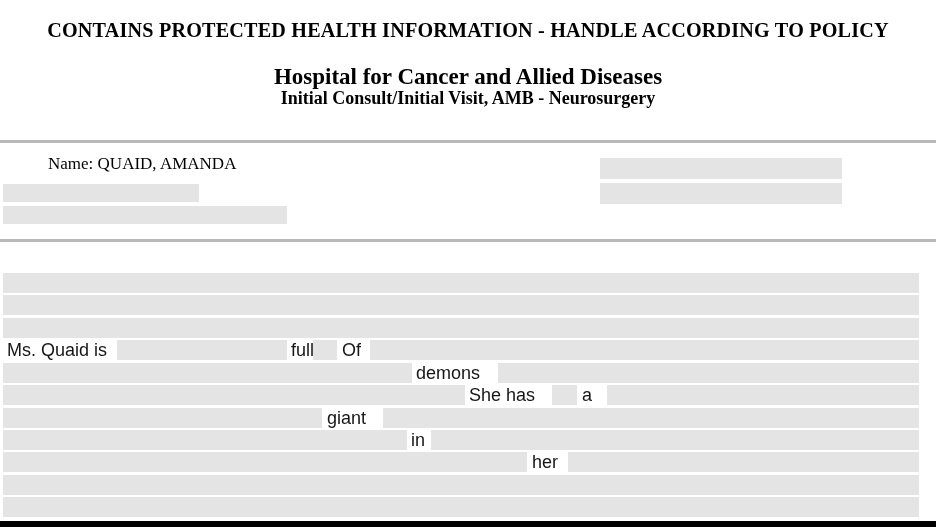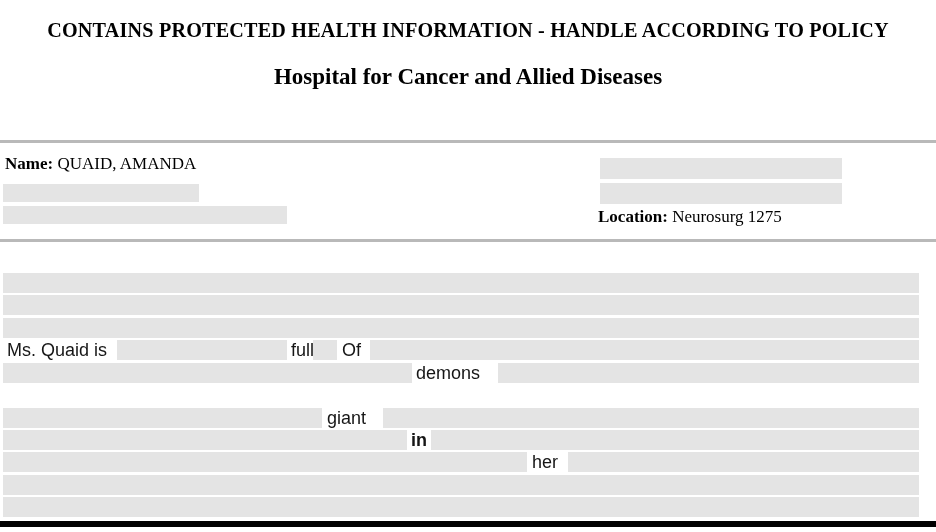--- a/index.html
+++ b/index.html
@@ -31,21 +31,21 @@
     font-size: 18px;
     font-weight: bold;
   }
   
   .rule { position: absolute; left: 0; width: 936px; height: 3px; background: #b9b9b9; }
   .rule-top { top: 140px; }
   .rule-bottom { top: 239px; }
   .footer-bar { position: absolute; left: 0; top: 521px; width: 936px; height: 6px; background: #000000; }
   
   .info-line { position: absolute; font-size: 17px; white-space: nowrap; }
-  .info-label { font-weight: bold; }
+  .info-label { font-weight: normal; margin-left: 43px; }
   .name-line { left: 5px; top: 154px; }
   .location-line { left: 598px; top: 207px; }
   
   .bar { position: absolute; background: #e4e4e4; }
   
   .note-row { position: absolute; left: 0; width: 936px; height: 20px; }
   .note-row .bar { top: 0; height: 20px; }
   .word {
     position: absolute;
     top: -1px;
@@ -59,35 +59,32 @@
     padding: 0 4px;
   }
 </style>
 </head>
 <body>
 
 <div class="page">
 
   <div class="hdr phi-banner">CONTAINS PROTECTED HEALTH INFORMATION - HANDLE ACCORDING TO POLICY</div>
   <div class="hdr hospital-title">Hospital for Cancer and Allied Diseases</div>
+  <div class="hdr visit-type">Initial Consult/Initial Visit, AMB - Neurosurgery</div>
 
   <div class="rule rule-top"></div>
 
   <div class="info-line name-line">
     <span class="info-label">Name:</span>
     <span>QUAID, AMANDA</span>
   </div>
   <div class="bar" style="left:600px; top:158px; width:242px; height:21px;"></div>
   <div class="bar" style="left:3px;   top:184px; width:196px; height:18px;"></div>
   <div class="bar" style="left:600px; top:183px; width:242px; height:21px;"></div>
   <div class="bar" style="left:3px;   top:206px; width:284px; height:18px;"></div>
-  <div class="info-line location-line">
-    <span class="info-label">Location:</span>
-    <span>Neurosurg 1275</span>
-  </div>
 
   <div class="rule rule-bottom"></div>
 
   <div class="note-row" style="top:273px;">
     <div class="bar" style="left:3px; width:916px;"></div>
   </div>
   <div class="note-row" style="top:295px;">
     <div class="bar" style="left:3px; width:916px;"></div>
   </div>
   <div class="note-row" style="top:318px;">
@@ -102,30 +99,37 @@
     <span class="word" style="left:338px;">Of</span>
     <div class="bar" style="left:370px; width:549px;"></div>
   </div>
 
   <div class="note-row" style="top:363px;">
     <div class="bar" style="left:3px; width:409px;"></div>
     <span class="word" style="left:412px;">demons</span>
     <div class="bar" style="left:498px; width:421px;"></div>
   </div>
 
+  <div class="note-row" style="top:385px;">
+    <div class="bar" style="left:3px; width:462px;"></div>
+    <span class="word" style="left:465px;">She has</span>
+    <div class="bar" style="left:552px; width:25px;"></div>
+    <span class="word" style="left:578px;">a</span>
+    <div class="bar" style="left:607px; width:312px;"></div>
+  </div>
 
   <div class="note-row" style="top:408px;text-decoration:underline;">
     <div class="bar" style="left:3px; width:319px;"></div>
     <span class="word" style="left:323px;">giant</span>
     <div class="bar" style="left:383px; width:536px;"></div>
   </div>
 
   <div class="note-row" style="top:430px;">
     <div class="bar" style="left:3px; width:404px;"></div>
-    <span class="word" style="left:407px;font-weight:bold;">in</span>
+    <span class="word" style="left:407px;">in</span>
     <div class="bar" style="left:431px; width:488px;"></div>
   </div>
 
   <div class="note-row" style="top:452px;border-radius:10px;">
     <div class="bar" style="left:3px; width:524px;"></div>
     <span class="word" style="left:528px;">her</span>
     <div class="bar" style="left:568px; width:351px;"></div>
   </div>
 
   <div class="note-row" style="top:475px;">

